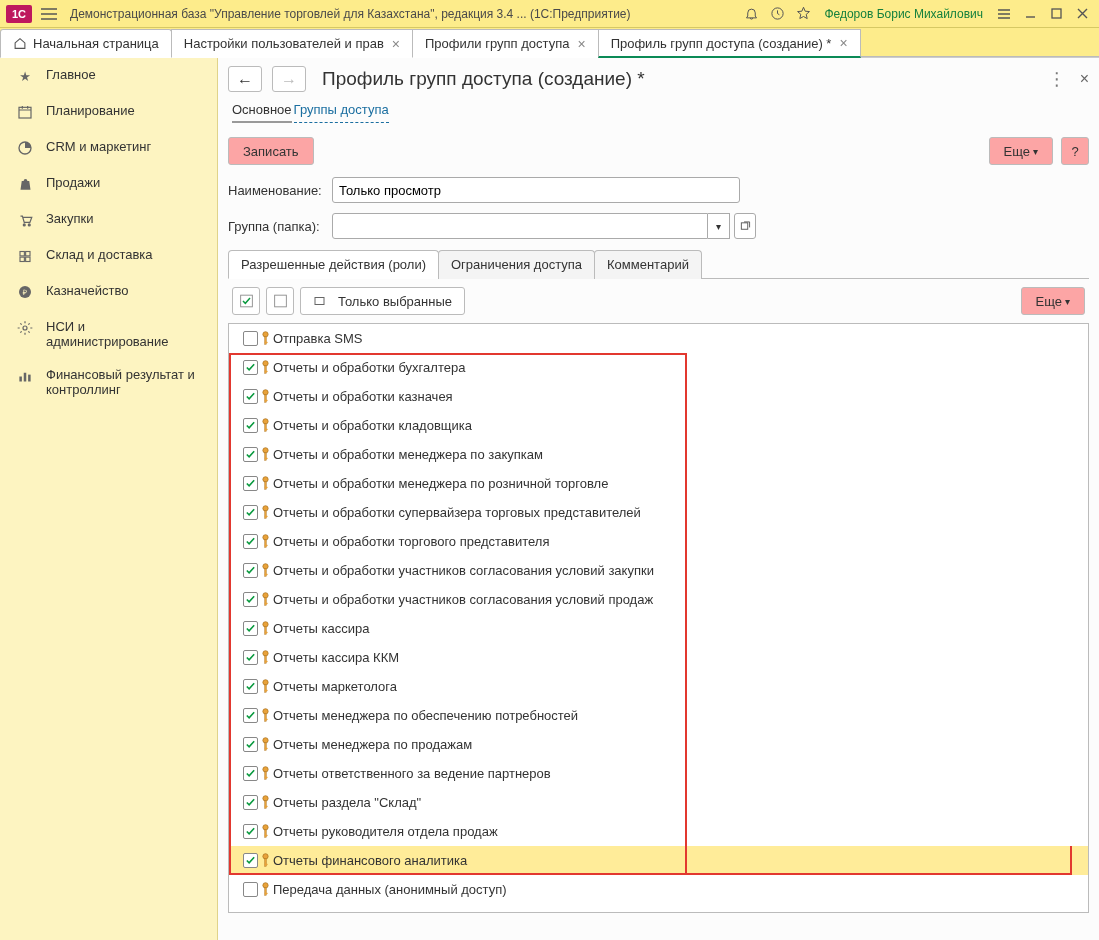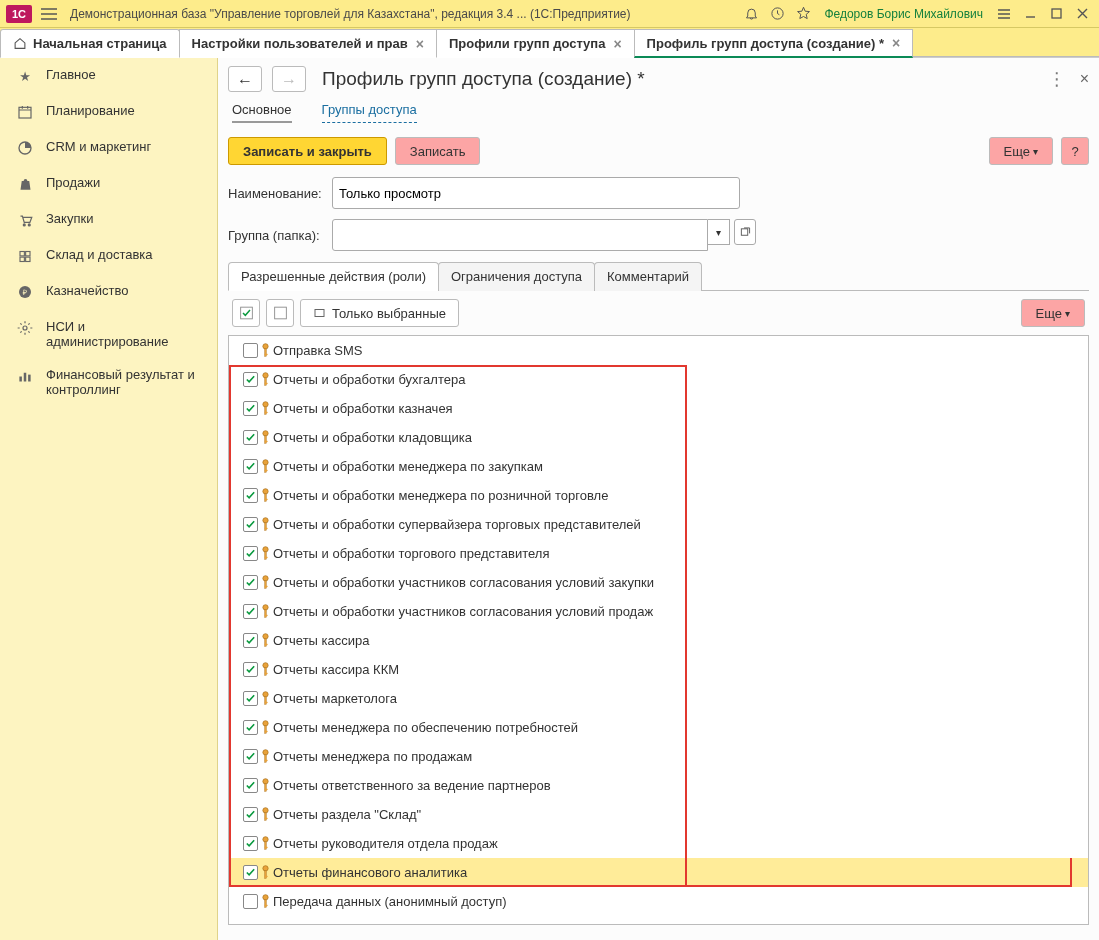--- a/index.html
+++ b/index.html
@@ -7,21 +7,21 @@
 
 
 .titlebar { background: #fdec8b; height: 28px; display: flex; align-items: center; padding: 0 6px; border-bottom: 1px solid #d6c864; }
 .titlebar .logo { width: 26px; height: 18px; background: #be185d; color: #fff; font-weight: bold; font-size: 11px; display: flex; align-items: center; justify-content: center; border-radius: 2px; margin-right: 6px; }
 .titlebar .burger-icon, .titlebar .ti { width: 22px; height: 22px; display: flex; align-items: center; justify-content: center; border-radius: 3px; }
 .titlebar .title { flex: 1; margin-left: 10px; font-size: 12px; color: #4a4a4a; white-space: nowrap; overflow: hidden; text-overflow: ellipsis; }
 .titlebar .right { display: flex; align-items: center; gap: 4px; }
 .titlebar .user { font-size: 12px; color: #15803d; padding: 0 6px; }
 
 
-.apptabs { height: 30px; background: #fdec8b; display: flex; align-items: stretch; border-bottom: 1px solid #ccc; font-weight: bold; }
+.apptabs { height: 30px; background: #fdec8b; display: flex; align-items: stretch; border-bottom: 1px solid #ccc; }
 .apptab { display: flex; align-items: center; padding: 0 12px; background: #fff; border: 1px solid #bbb; border-bottom: 1px solid #fff; margin-right: -1px; font-size: 13px; position: relative; top: 1px; }
 .apptab.home { border-top-left-radius: 3px; border-top-right-radius: 3px; }
 .apptab .close { margin-left: 8px; color: #888; font-size: 14px; line-height: 1; }
 .apptab.active { border-bottom: 2px solid #0b8a56; }
 .apptabs-filler { flex: 1; background: #fdec8b; border-bottom: 1px solid #bbb; }
 
 
 .layout { display: flex; height: calc(940px - 58px); }
 
 
@@ -33,45 +33,45 @@
 .main { flex: 1; background: #fcfcfc; display: flex; flex-direction: column; padding: 8px 10px 10px 10px; }
 
 .form-head { display: flex; align-items: center; gap: 10px; margin-bottom: 6px; }
 .navbtn { width: 34px; height: 26px; border: 1px solid #bbb; border-radius: 3px; background: #fff; display: flex; align-items: center; justify-content: center; font-size: 16px; }
 .navbtn.disabled { color: #bbb; }
 .form-title { font-size: 19px; font-weight: 400; color: #333; margin-left: 6px; }
 .head-right { margin-left: auto; display: flex; gap: 14px; align-items: center; }
 .dots { font-size: 18px; color: #777; }
 .close-x { font-size: 16px; color: #666; }
 
-.subtabs { display: flex; gap: 30px; margin: 4px 0 14px 4px; font-size: 13px; }
+.subtabs { display: flex; gap: 2px; margin: 4px 0 14px 4px; font-size: 13px; }
 .subtab { color: #333; border-bottom: 2px solid #999; padding-bottom: 4px; }
 .subtab.link { color: #1a6ea0; border-bottom: 1px dashed #1a6ea0; }
 
 .cmdbar { display: flex; align-items: center; gap: 8px; margin-bottom: 12px; }
 .btn { height: 28px; padding: 0 14px; border: 1px solid #bbb; border-radius: 3px; background: #fca5a5; font-size: 13px; display: flex; align-items: center; }
 .btn.primary { background: #ffd633; border-color: #cc9900; font-weight: bold; color: #333; }
 .btn.more::after { content: " ▾"; font-size: 10px; margin-left: 3px; }
 .btn.q { width: 28px; justify-content: center; padding: 0; }
 .cmdbar .right { margin-left: auto; display: flex; gap: 8px; }
 
 .fieldrow { display: flex; align-items: center; gap: 8px; margin-bottom: 10px; }
 .fieldrow label { width: 96px; font-size: 13px; color: #333; }
-.textinput { height: 32px; border: 1px solid #aaa; border-radius: 3px; padding: 6px 6px; font-size: 13px; width: 408px; background: #fff; }
+.textinput { height: 26px; border: 1px solid #aaa; border-radius: 3px; padding: 6px 6px; font-size: 13px; width: 408px; background: #fff; }
 .textinput.narrow { width: 376px; }
 .inpbtn { width: 22px; height: 26px; border: 1px solid #aaa; border-left: none; display: flex; align-items: center; justify-content: center; font-size: 10px; background: #fff; }
 
 
 .formtabs { display: flex; border-bottom: 1px solid #bbb; }
 .formtab { padding: 6px 12px 6px; border: 1px solid #bbb; border-bottom: none; background: #f4f4f4; font-size: 13px; position: relative; top: 1px; margin-right: -1px; border-radius: 4px 4px 0 0; }
 .formtab.active { background: #fff; border-bottom: 1px solid #fff; }
 
 .rolesbar { display: flex; align-items: center; gap: 6px; padding: 8px 4px 8px 4px; }
 .iconbtn { width: 28px; height: 28px; border: 1px solid #bbb; border-radius: 3px; background: #fff; display: flex; align-items: center; justify-content: center; }
-.selbtn { height: 28px; padding: 0 12px; border: 1px solid #bbb; border-radius: 3px; background: #fff; display: flex; align-items: center; gap: 6px; font-size: 13px; }
+.selbtn { height: 28px; padding: 0 12px; border: 1px solid #bbb; border-radius: 3px; background: #fff; display: flex; align-items: center; gap: 12px; font-size: 13px; }
 .rolesbar .right { margin-left: auto; }
 
 .rolelist-wrap { border: 1px solid #bbb; height: 590px; position: relative; background: #fff; overflow: hidden; }
 .rolelist { overflow-y: scroll; height: 100%; }
 .rolelist .row { display: flex; align-items: center; height: 29px; padding-left: 14px; gap: 2px; font-size: 13px; }
 .rolelist .row.selected { background: #ffec99; }
 .chk { width: 15px; height: 15px; border: 1px solid #888; border-radius: 2px; background: #fff; display: flex; align-items: center; justify-content: center; }
 .chk.on { color: #0a9a3f; }
 .keyicon { width: 11px; display: flex; justify-content: center; }
 .highlight-box { position: absolute; border: 2px solid #e2382f; top: 29px; left: 0; width: 458px; height: 522px; pointer-events: none; }
@@ -249,21 +249,20 @@
         <span class="close-x">×</span>
       </div>
     </div>
 
     <div class="subtabs">
       <span class="subtab">Основное</span>
       <span class="subtab link">Группы доступа</span>
     </div>
 
     <div class="cmdbar">
-      <div class="btn primary">Записать и закрыть</div>
       <div class="btn">Записать</div>
       <div class="right">
         <div class="btn more">Еще</div>
         <div class="btn q">?</div>
       </div>
     </div>
 
     <div class="fieldrow">
       <label>Наименование:</label>
       <input class="textinput" value="Только просмотр" style="">

